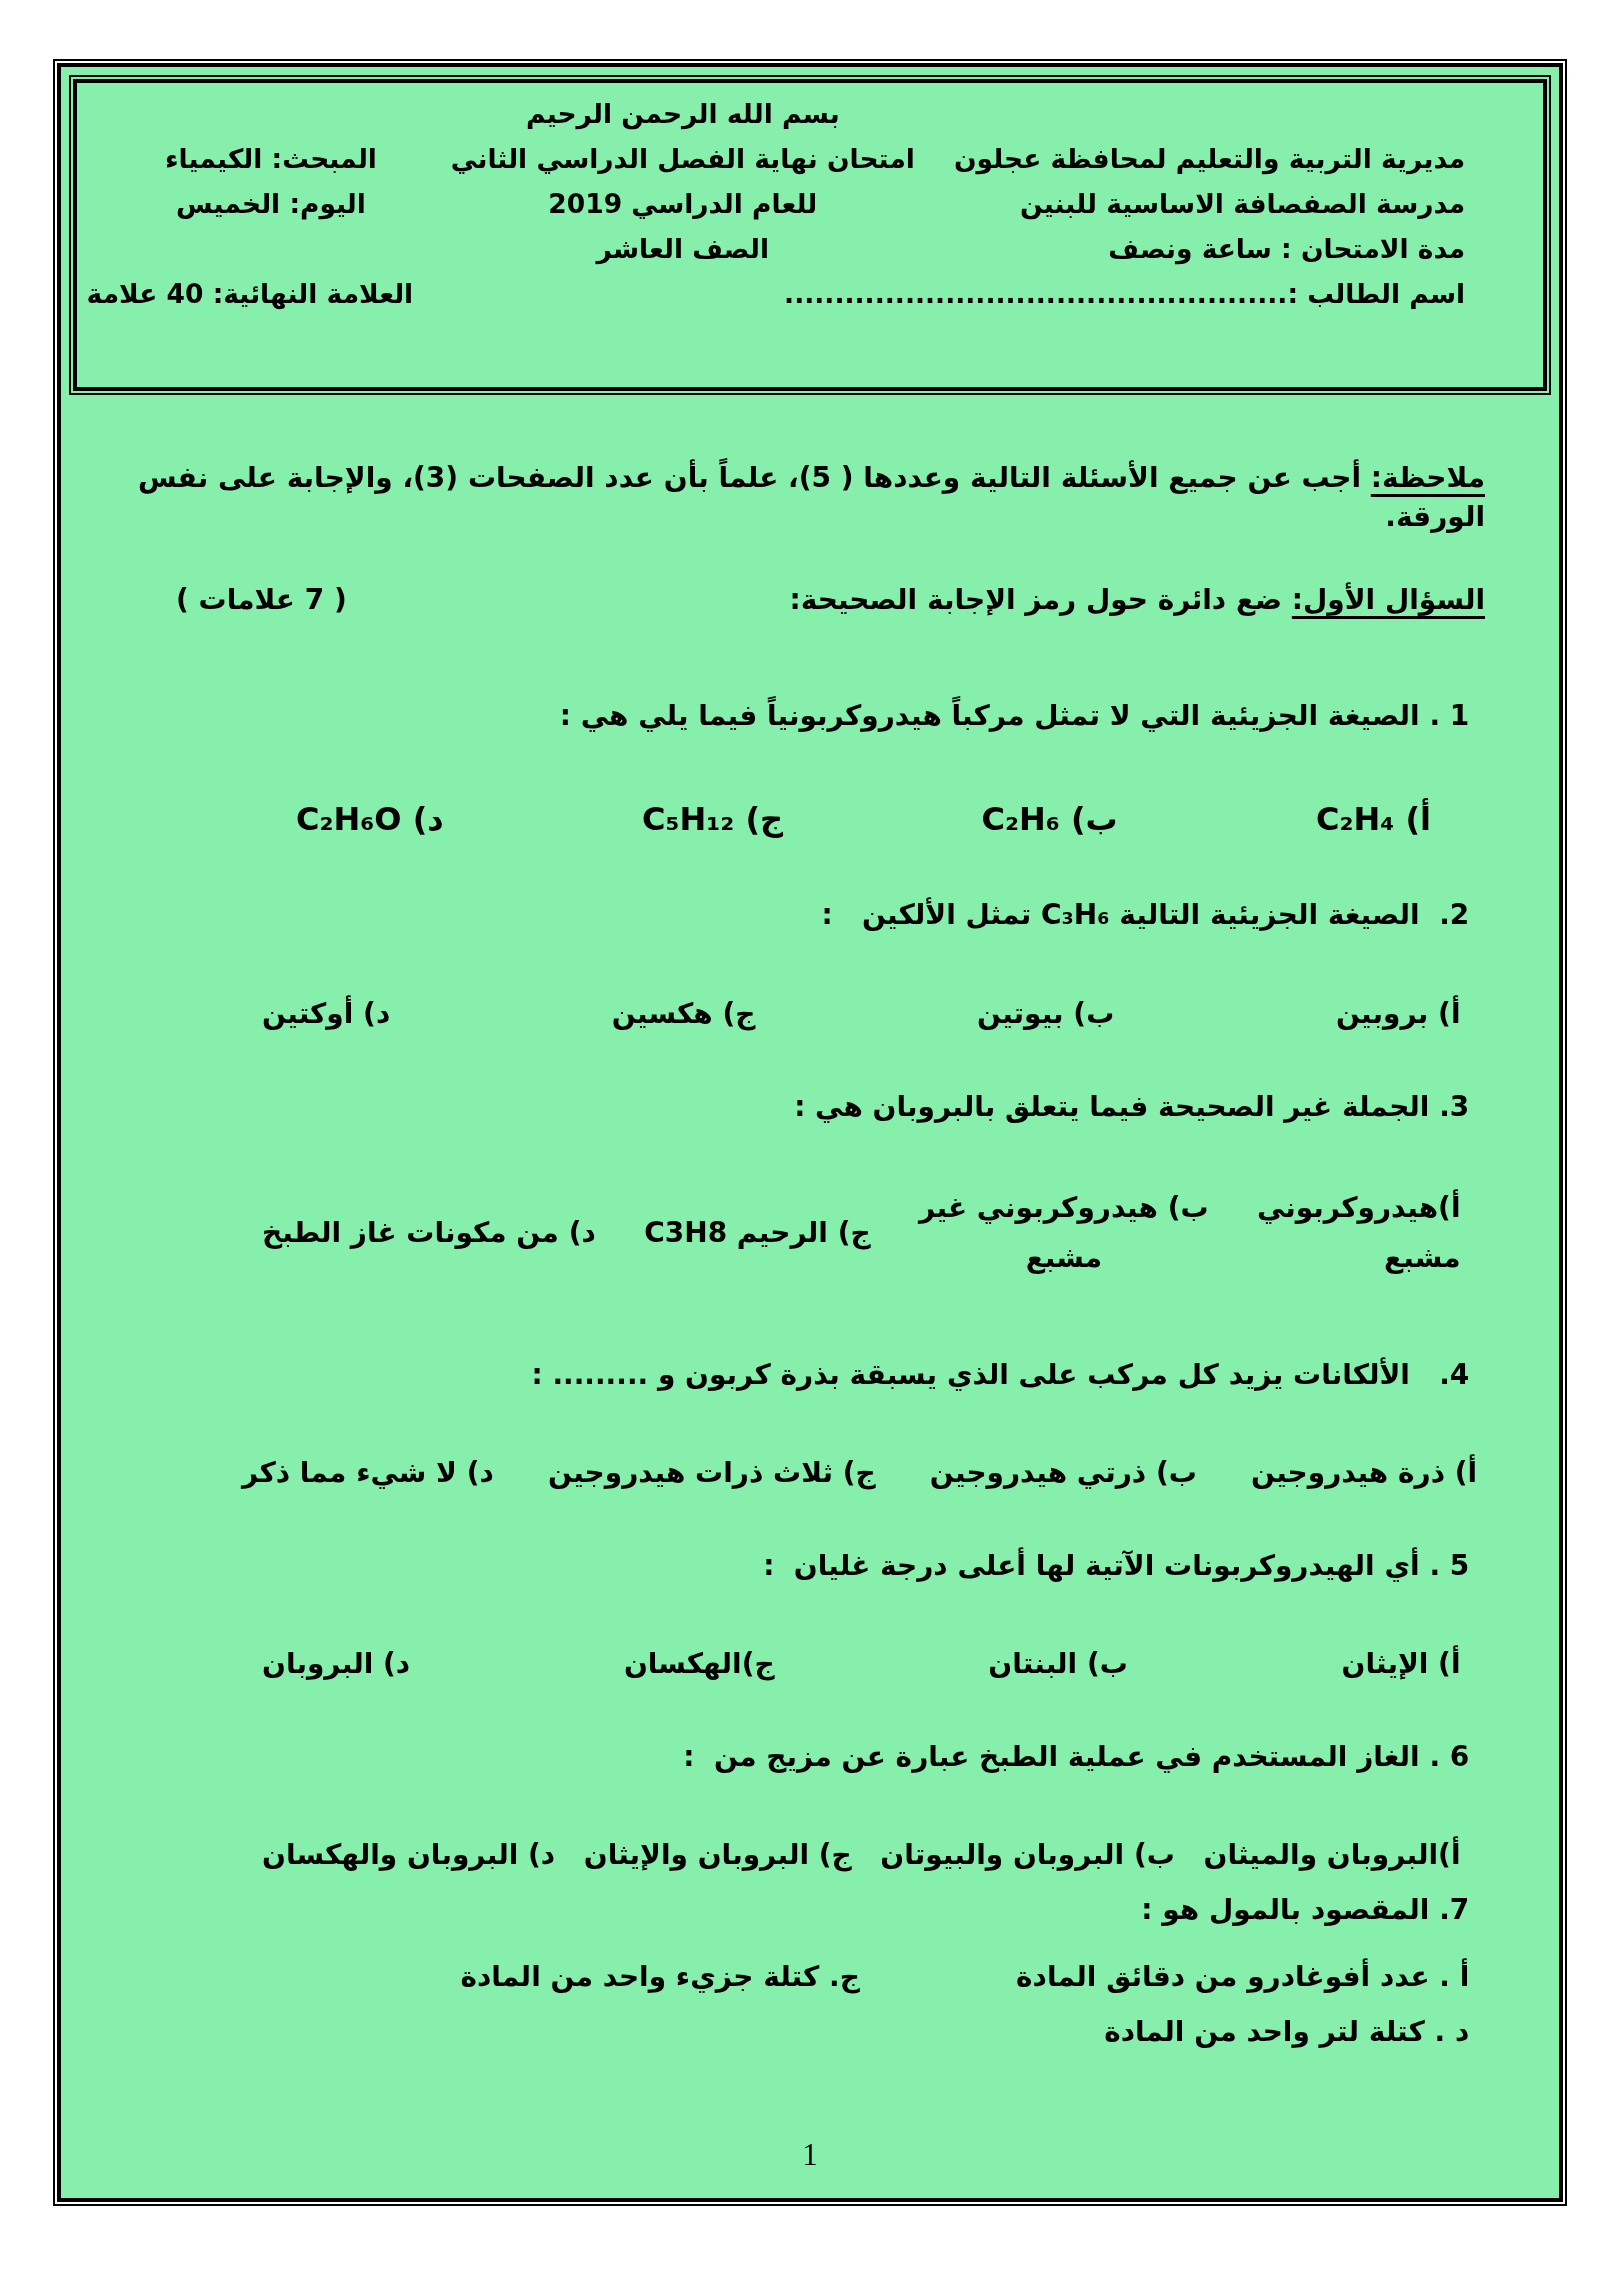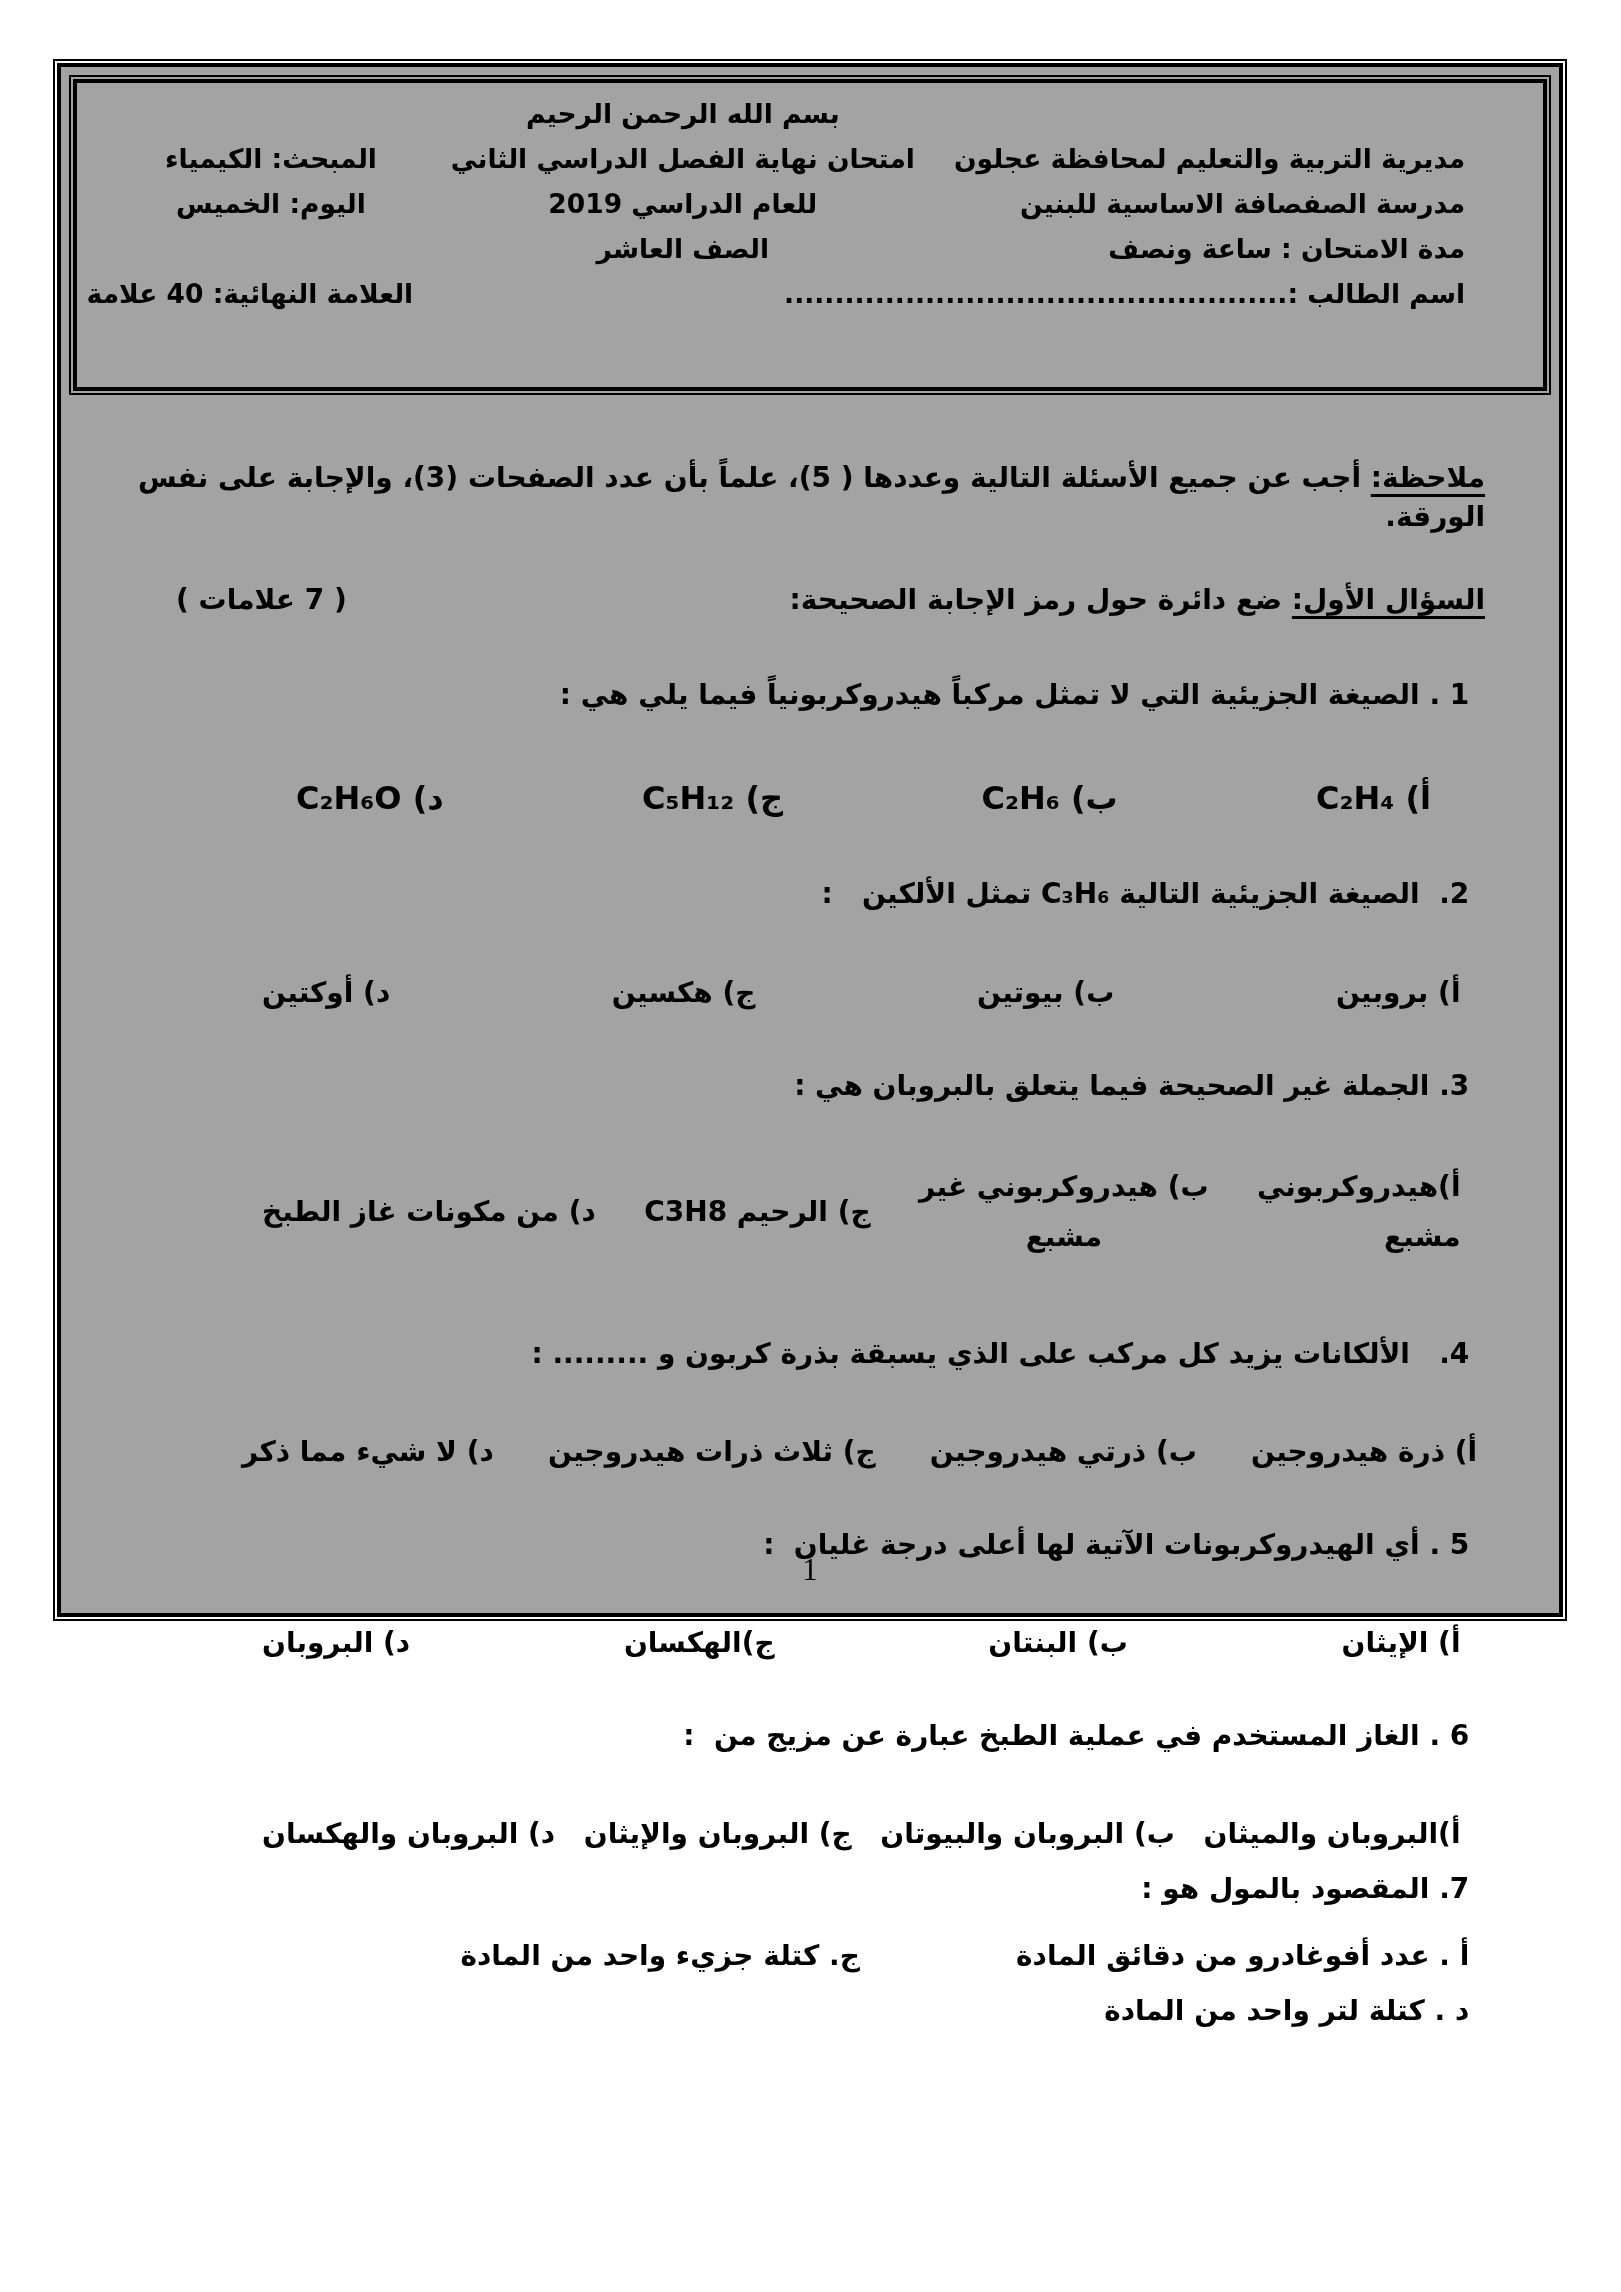--- a/index.html
+++ b/index.html
@@ -2,23 +2,23 @@
 <html lang="ar"><head>
 <meta charset="utf-8">
 <style>
   html,body{margin:0;padding:0;background:#ffffff;}
   body{
     width:1621px;height:2293px;position:relative;
     font-family:"DejaVu Sans",sans-serif;font-weight:bold;color:#000;
   }
   
   .outer-box{
-    position:absolute;left:57px;top:63px;width:1506px;height:1554px;
+    position:absolute;left:57px;top:63px;width:1506px;height:2139px;
     border:4.9px solid #000;outline:2px solid #000;outline-offset:2.9px;
-    box-sizing:border-box;background:#a3a3a3;
+    box-sizing:border-box;background:#86efac;
   }
   
   .header-box{
     margin:11.8px 11.8px 0 11.8px;height:312px;
     border:4.9px solid #000;outline:2px solid #000;outline-offset:2.9px;
     box-sizing:border-box;direction:rtl;
   }
   .h-grid{
     display:grid;grid-template-columns:40% 34% 26%;
     direction:rtl;padding:7.8px 78px 0 15.7px;
@@ -36,21 +36,21 @@
     position:relative;direction:rtl;text-align:right;
     padding:39px 74px 0 54px;font-size:28px;
   }
   .note{white-space:pre-wrap;line-height:1.4;}
   .u{text-decoration:underline;text-decoration-thickness:2.9px;text-underline-offset:6.9px;}
   .section-row{
     display:flex;direction:rtl;justify-content:space-between;
     margin-top:47px;padding-left:61px;
   }
   .q-text{white-space:pre-wrap;margin-top:57px;padding-right:15.7px;line-height:1.4;}
-  .q1-text{margin-top:59px;}
+  .q1-text{margin-top:80px;}
   .q4-text{margin-top:71px;}
   .q7-text{margin-top:19px;}
   .opts{
     display:flex;direction:rtl;justify-content:space-between;
     margin-top:62px;padding-right:24.5px;padding-left:147px;
   }
   .opts .opt{white-space:pre-line;}
   .opts1{margin-top:65px;padding-right:54px;padding-left:181px;
          font-size:32px;font-family:"DejaVu Sans",sans-serif;}
   .opts3{margin-top:57px;align-items:center;line-height:1.8;}

